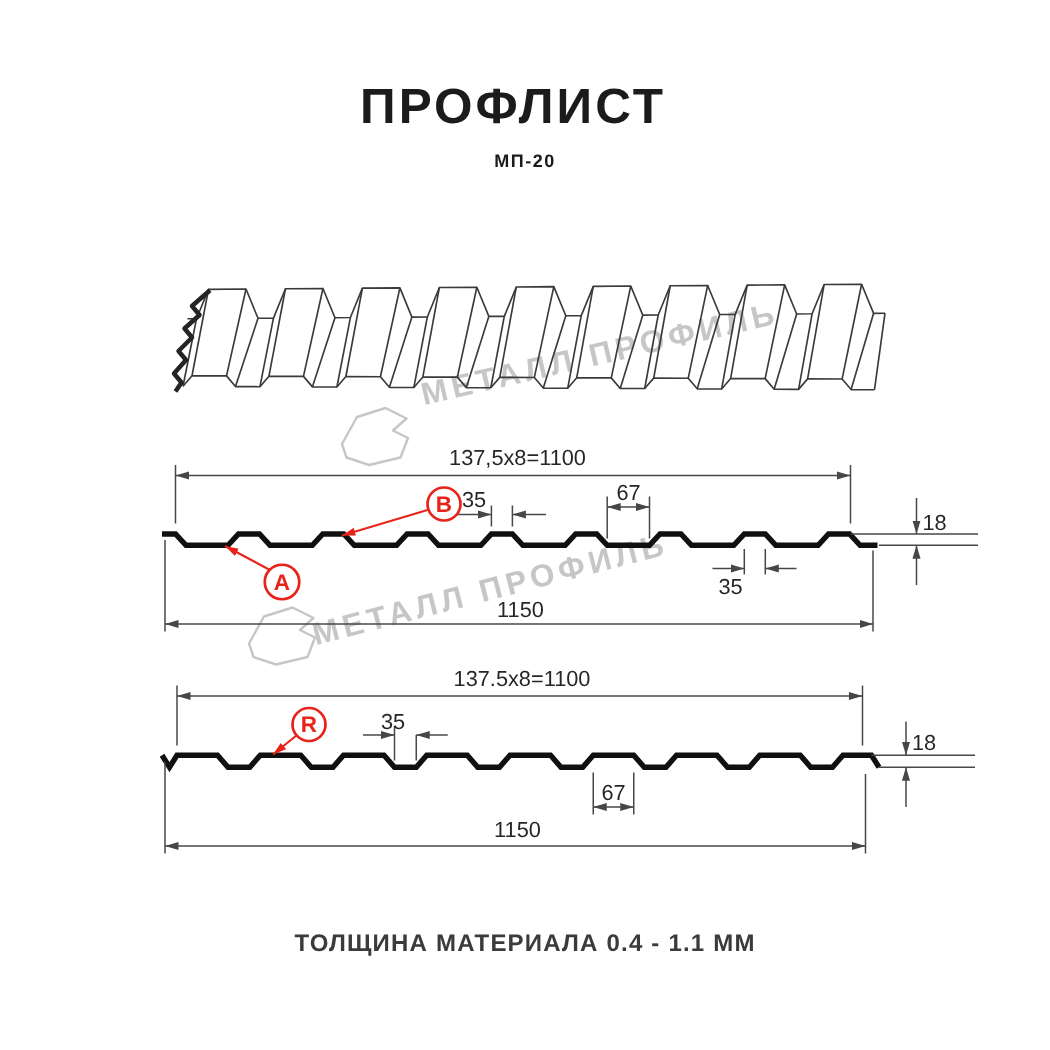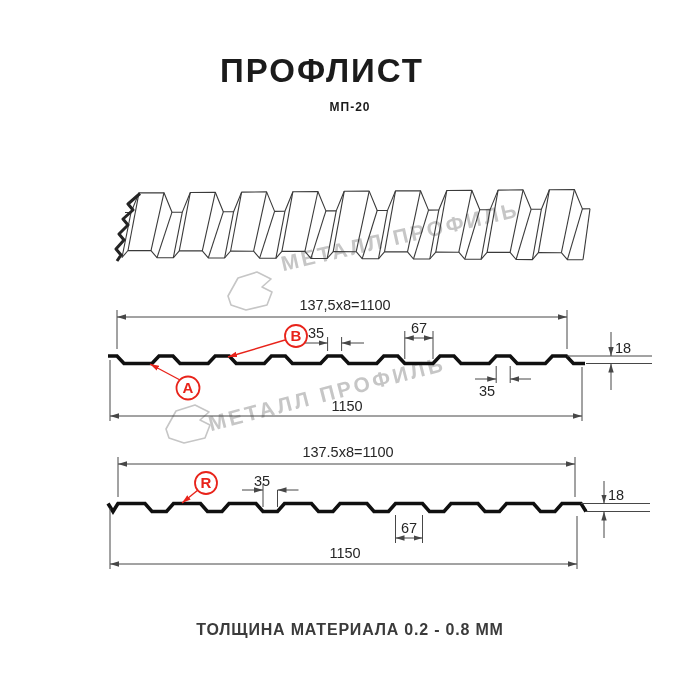--- a/index.html
+++ b/index.html
@@ -2,21 +2,21 @@
 <html><head>
 <meta charset="utf-8">
 <style>
   html,body{margin:0;padding:0;}
   body{
     width:700px;height:700px;background:#ffffff;overflow:hidden;position:relative;
     font-family:"Liberation Sans", sans-serif;
   }
   .page-title{
     position:absolute;left:0;top:52px;width:644px;text-align:center;
-    font-size:33px;font-weight:800;letter-spacing:2px;color:#1b1b1b;
+    font-size:33px;font-weight:800;letter-spacing:2px;color:#1b1b1b;padding-left:20px;
   }
   .page-subtitle{
     position:absolute;left:0;top:100px;width:700px;text-align:center;
     font-size:12px;font-weight:700;letter-spacing:1px;color:#1b1b1b;
   }
   .footer-note{
     position:absolute;left:0;top:621px;width:700px;text-align:center;
     font-size:16px;font-weight:600;letter-spacing:0.8px;color:#3b3b3b;
   }
   .watermark{
@@ -186,13 +186,13 @@
     <text class="dimtxt" x="345" y="558" text-anchor="middle">1150</text>
 
     <g>
       <line x1="198" y1="490" x2="182" y2="503" stroke="#e8231a" stroke-width="1.4" marker-end="url(#ahr)"></line>
       <circle cx="206" cy="483" r="11" fill="#ffffff" stroke="#e8231a" stroke-width="1.8"></circle>
       <text class="redtxt" x="206" y="488" text-anchor="middle">R</text>
     </g>
   </g>
 </svg>
 
-<div class="footer-note">ТОЛЩИНА МАТЕРИАЛА 0.2 - 0.8 ММ</div>
+<div class="footer-note">ТОЛЩИНА МАТЕРИАЛА 0.4 - 1.1 ММ</div>
 
 </body></html>

